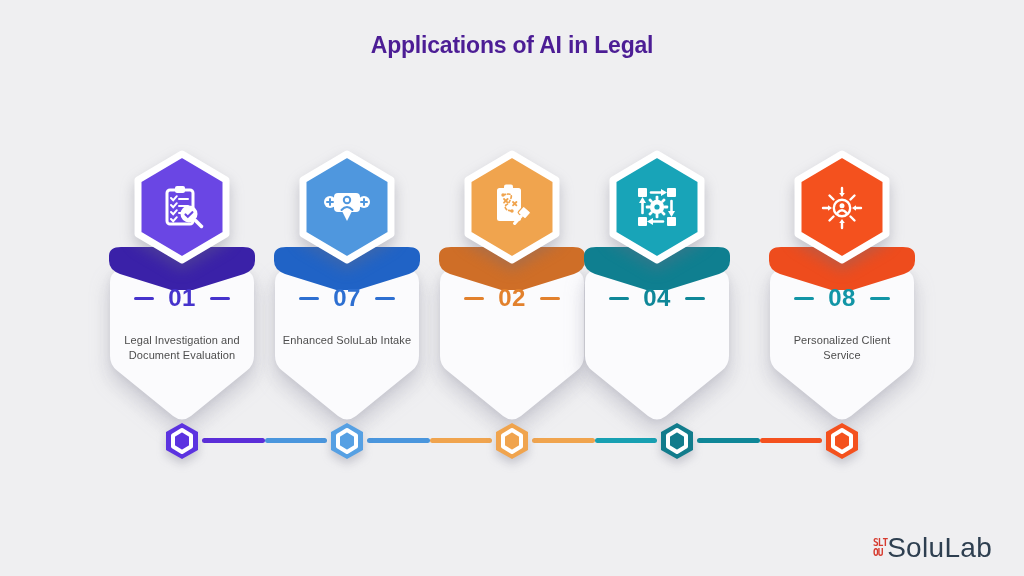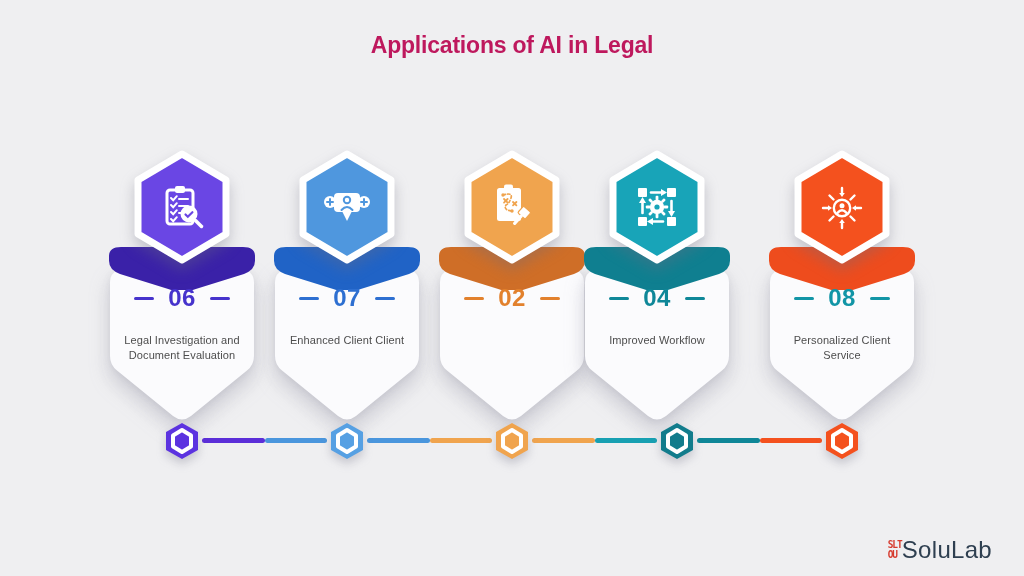--- a/index.html
+++ b/index.html
@@ -1,20 +1,20 @@
 <!DOCTYPE html>
 <html><head>
 <meta charset="utf-8">
 <style>
   html,body{margin:0;padding:0;}
   body{font-family:"Liberation Sans", sans-serif; background:#efeff1;}
   #stage{position:relative;width:1024px;height:576px;overflow:hidden;background:#efeff1;}
 
   .title{position:absolute;top:32px;left:0;width:100%;text-align:center;
-         font-size:23px;font-weight:800;color:#be185d;letter-spacing:-0.2px;}
+         font-size:23px;font-weight:800;color:#4c1d95;letter-spacing:-0.2px;}
 
   .col{position:absolute;top:150px;width:160px;height:320px;}
   .card-svg{position:absolute;top:94px;left:0;z-index:1;
             filter:drop-shadow(0 10px 10px rgba(130,130,150,.30)) drop-shadow(0 2px 3px rgba(140,140,155,.18));}
   .wing-svg{position:absolute;top:94px;left:5px;z-index:2;}
   .hex-badge{position:absolute;top:0;left:30px;z-index:3;
              filter:drop-shadow(0 7px 7px rgba(110,110,130,.35));}
   .hex-badge .icon{position:absolute;left:24px;top:31px;}
 
   .num-row{position:absolute;top:134px;left:0;width:100%;z-index:4;
@@ -26,21 +26,21 @@
          padding:0 14px;text-align:center;font-size:11px;font-weight:400;color:#4d4d4d;
          line-height:1.4;letter-spacing:0.1px;}
 
   .node{position:absolute;top:421px;z-index:5;filter:drop-shadow(0 5px 5px rgba(120,120,140,.35));}
   .seg{position:absolute;top:438px;height:5px;border-radius:3px;z-index:4;}
 
   .logo{position:absolute;right:32px;bottom:12px;display:flex;align-items:center;}
   .logo-mark{display:flex;flex-direction:column;font-family:"DejaVu Sans Mono",monospace;
              font-weight:bold;font-size:9.5px;line-height:0.92;letter-spacing:-1px;
              transform:scaleY(1.15);}
-  .brand{font-size:24px;font-weight:500;letter-spacing:0.3px;}
+  .brand{font-size:28px;font-weight:500;letter-spacing:0.3px;}
 </style>
 </head>
 <body style="background: rgb(239, 239, 241);">
 
 <div id="stage" style="background: rgb(239, 239, 241);">
 
   <div class="title">Applications of AI in Legal</div>
 
   <div class="col" style="left: 102px; --hex: #6a46e4; --wing: #3a21a8; --num: #4633cc;">
     <svg class="card-svg" width="160" height="182" viewBox="0 0 160 182">
@@ -63,21 +63,21 @@
         <path d="M15 31 l2.2 2.2 l3.6 -4" stroke="#fff" stroke-width="2"></path>
           <line x1="23" y1="32" x2="27" y2="32" stroke="#fff" stroke-width="2"></line>
         <path d="M15 38 l2.2 2.2 l3.6 -4" stroke="#fff" stroke-width="2"></path>
         <circle cx="33" cy="33" r="8.5" fill="#fff"></circle>
         <path d="M29.5 33.5 l2.3 2.3 l4.6 -4.6" style="stroke:var(--hex)" stroke-width="2.2"></path>
         <line x1="39.5" y1="39.5" x2="45.5" y2="45.5" stroke="#fff" stroke-width="3.5"></line>
       </svg>
     </div>
     <div class="num-row">
       <span class="dash"></span>
-      <span class="num">06</span>
+      <span class="num">01</span>
       <span class="dash"></span>
     </div>
     <div class="label">Legal Investigation and Document Evaluation</div>
   </div>
 
   <div class="col" style="left: 267px; --hex: #4f97de; --wing: #2063c6; --num: #2d6fd1;">
     <svg class="card-svg" width="160" height="182" viewBox="0 0 160 182">
       <path d="M 16,26 L 70,4 Q 80,0 90,4 L 144,26 Q 152,29.5 152,38 L 152,112 Q 152,121 145,126.5 L 89,172 Q 80,179 71,172 L 15,126.5 Q 8,121 8,112 L 8,38 Q 8,29.5 16,26 Z" fill="#fbfbfd"></path>
     </svg>
     <svg class="wing-svg" width="150" height="46" viewBox="0 0 150 60" preserveAspectRatio="none">
@@ -98,21 +98,21 @@
         <circle cx="43" cy="21" r="6" fill="#fff"></circle>
         <line x1="40" y1="21" x2="46" y2="21" style="stroke:var(--hex)" stroke-width="2"></line>
         <line x1="43" y1="18" x2="43" y2="24" style="stroke:var(--hex)" stroke-width="2"></line>
       </svg>
     </div>
     <div class="num-row">
       <span class="dash"></span>
       <span class="num">07</span>
       <span class="dash"></span>
     </div>
-    <div class="label">Enhanced Client Client</div>
+    <div class="label">Enhanced SoluLab Intake</div>
   </div>
 
   <div class="col" style="left: 432px; --hex: #f0a44e; --wing: #cf6e27; --num: #e2812d;">
     <svg class="card-svg" width="160" height="182" viewBox="0 0 160 182">
       <path d="M 16,26 L 70,4 Q 80,0 90,4 L 144,26 Q 152,29.5 152,38 L 152,112 Q 152,121 145,126.5 L 89,172 Q 80,179 71,172 L 15,126.5 Q 8,121 8,112 L 8,38 Q 8,29.5 16,26 Z" fill="#fbfbfd"></path>
     </svg>
     <svg class="wing-svg" width="150" height="46" viewBox="0 0 150 60" preserveAspectRatio="none">
       <path d="M 14,4 H 136 Q 148,4 148,16 V 22 Q 148,34 137,39 L 88,59 Q 75,64.5 62,59 L 13,39 Q 2,34 2,22 V 16 Q 2,4 14,4 Z" style="fill:var(--wing)"></path>
     </svg>
     <div class="hex-badge">
@@ -178,21 +178,20 @@
         </g>
         <circle cx="26" cy="26" r="7.2" fill="#fff"></circle>
         <circle cx="26" cy="26" r="2.6" style="fill:var(--hex)"></circle>
       </svg>
     </div>
     <div class="num-row">
       <span class="dash"></span>
       <span class="num">04</span>
       <span class="dash"></span>
     </div>
-    <div class="label">Improved Workflow</div>
   </div>
 
   <div class="col" style="left: 762px; --hex: #f4511e; --wing: #ee4c1d; --num: #1295a6;">
     <svg class="card-svg" width="160" height="182" viewBox="0 0 160 182">
       <path d="M 16,26 L 70,4 Q 80,0 90,4 L 144,26 Q 152,29.5 152,38 L 152,112 Q 152,121 145,126.5 L 89,172 Q 80,179 71,172 L 15,126.5 Q 8,121 8,112 L 8,38 Q 8,29.5 16,26 Z" fill="#fbfbfd"></path>
     </svg>
     <svg class="wing-svg" width="150" height="46" viewBox="0 0 150 60" preserveAspectRatio="none">
       <path d="M 14,4 H 136 Q 148,4 148,16 V 22 Q 148,34 137,39 L 88,59 Q 75,64.5 62,59 L 13,39 Q 2,34 2,22 V 16 Q 2,4 14,4 Z" style="fill:var(--wing)"></path>
     </svg>
     <div class="hex-badge">

